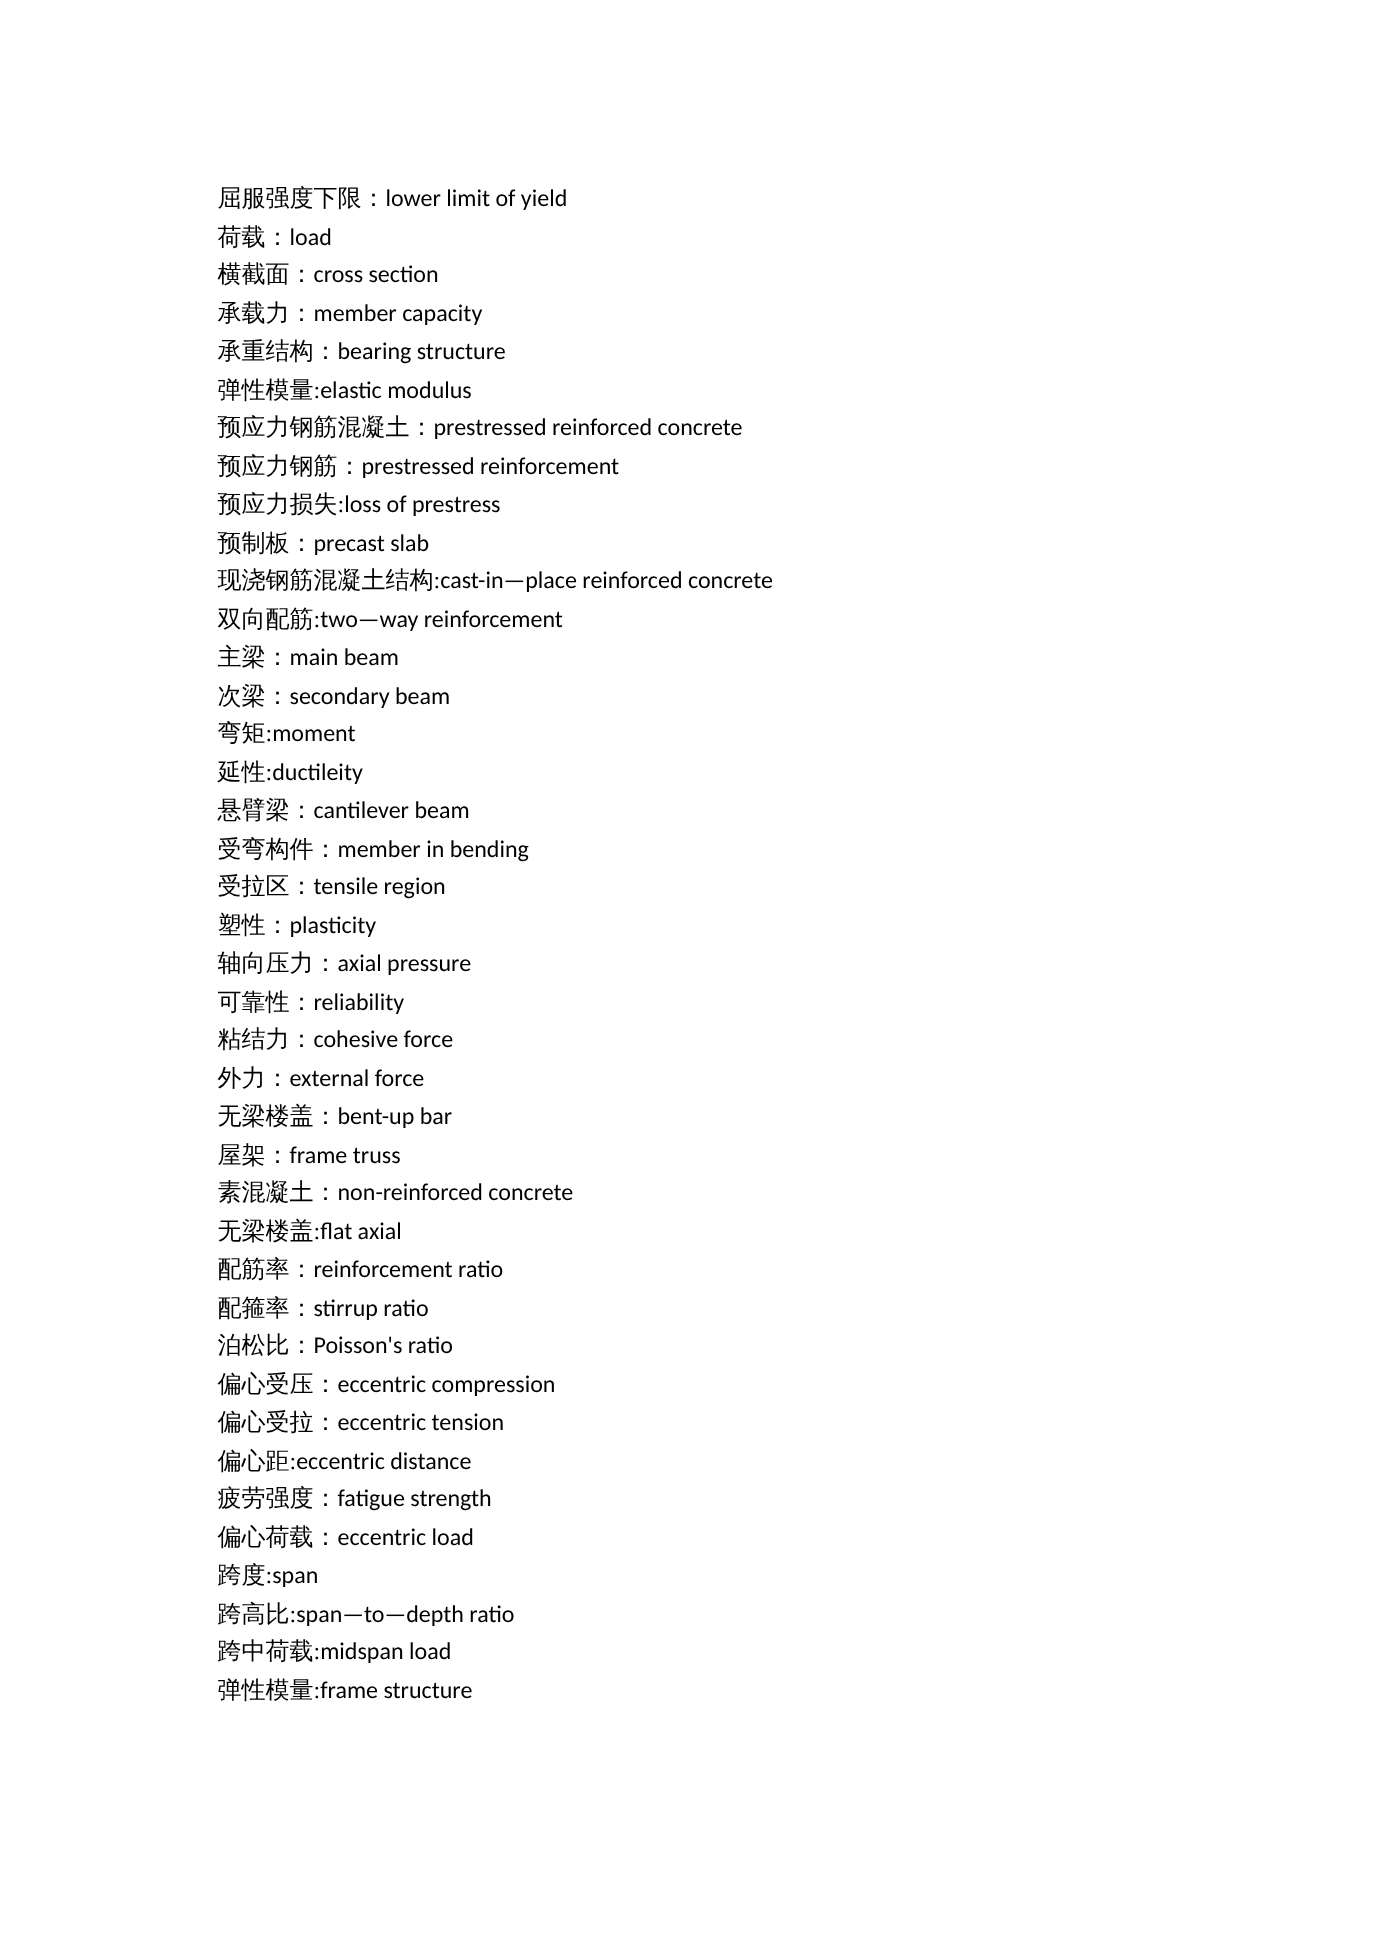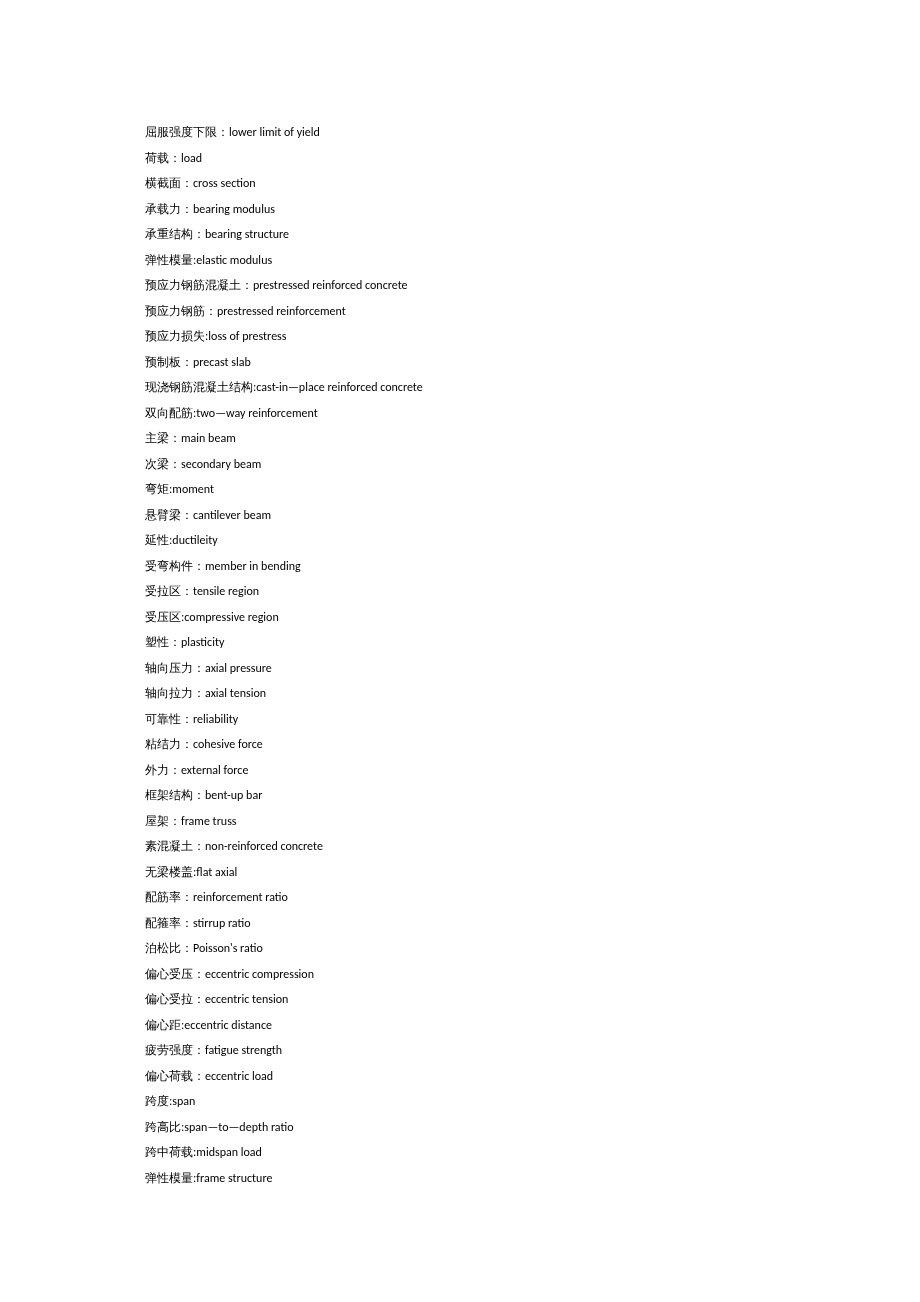--- a/index.html
+++ b/index.html
@@ -8,63 +8,61 @@
     background: #ffffff;
     font-family: "SimSun", "宋体", serif;
     width: 920px;
   }
   .page {
     padding: 120px 145px 60px 145px;
     box-sizing: border-box;
     width: 920px;
   }
   .line {
-    font-size: 12px;
+    font-size: 16px;
     line-height: 25.5px;
     color: #000000;
     white-space: nowrap;
   }
   .cn {
     font-family: "SimSun", "宋体", serif;
   }
   .en {
     font-family: Calibri, Arial, sans-serif;
   }
 </style>
 </head>
 <body>
 
 <div class="page" id="page-container">
     <div class="line"><span class="cn">屈服强度下限：</span><span class="en">lower limit of yield</span></div>
     <div class="line"><span class="cn">荷载：</span><span class="en">load</span></div>
     <div class="line"><span class="cn">横截面：</span><span class="en">cross section</span></div>
-    <div class="line"><span class="cn">承载力：</span><span class="en">bearing modulus</span></div>
+    <div class="line"><span class="cn">承载力：</span><span class="en">member capacity</span></div>
     <div class="line"><span class="cn">承重结构：</span><span class="en">bearing structure</span></div>
     <div class="line"><span class="cn">弹性模量:</span><span class="en">elastic modulus</span></div>
     <div class="line"><span class="cn">预应力钢筋混凝土：</span><span class="en">prestressed reinforced concrete</span></div>
     <div class="line"><span class="cn">预应力钢筋：</span><span class="en">prestressed reinforcement</span></div>
     <div class="line"><span class="cn">预应力损失:</span><span class="en">loss of prestress</span></div>
     <div class="line"><span class="cn">预制板：</span><span class="en">precast slab</span></div>
     <div class="line"><span class="cn">现浇钢筋混凝土结构:</span><span class="en">cast-in—place reinforced concrete</span></div>
     <div class="line"><span class="cn">双向配筋:</span><span class="en">two—way reinforcement</span></div>
     <div class="line"><span class="cn">主梁：</span><span class="en">main beam</span></div>
     <div class="line"><span class="cn">次梁：</span><span class="en">secondary beam</span></div>
     <div class="line"><span class="cn">弯矩:</span><span class="en">moment</span></div>
+    <div class="line"><span class="cn">延性:</span><span class="en">ductileity</span></div>
     <div class="line"><span class="cn">悬臂梁：</span><span class="en">cantilever beam</span></div>
-    <div class="line"><span class="cn">延性:</span><span class="en">ductileity</span></div>
     <div class="line"><span class="cn">受弯构件：</span><span class="en">member in bending</span></div>
     <div class="line"><span class="cn">受拉区：</span><span class="en">tensile region</span></div>
-    <div class="line"><span class="cn">受压区:</span><span class="en">compressive region</span></div>
     <div class="line"><span class="cn">塑性：</span><span class="en">plasticity</span></div>
     <div class="line"><span class="cn">轴向压力：</span><span class="en">axial pressure</span></div>
-    <div class="line"><span class="cn">轴向拉力：</span><span class="en">axial tension</span></div>
     <div class="line"><span class="cn">可靠性：</span><span class="en">reliability</span></div>
     <div class="line"><span class="cn">粘结力：</span><span class="en">cohesive force</span></div>
     <div class="line"><span class="cn">外力：</span><span class="en">external force</span></div>
-    <div class="line"><span class="cn">框架结构：</span><span class="en">bent-up bar</span></div>
+    <div class="line"><span class="cn">无梁楼盖：</span><span class="en">bent-up bar</span></div>
     <div class="line"><span class="cn">屋架：</span><span class="en">frame truss</span></div>
     <div class="line"><span class="cn">素混凝土：</span><span class="en">non-reinforced concrete</span></div>
     <div class="line"><span class="cn">无梁楼盖:</span><span class="en">flat axial</span></div>
     <div class="line"><span class="cn">配筋率：</span><span class="en">reinforcement ratio</span></div>
     <div class="line"><span class="cn">配箍率：</span><span class="en">stirrup ratio</span></div>
     <div class="line"><span class="cn">泊松比：</span><span class="en">Poisson's ratio</span></div>
     <div class="line"><span class="cn">偏心受压：</span><span class="en">eccentric compression</span></div>
     <div class="line"><span class="cn">偏心受拉：</span><span class="en">eccentric tension</span></div>
     <div class="line"><span class="cn">偏心距:</span><span class="en">eccentric distance</span></div>
     <div class="line"><span class="cn">疲劳强度：</span><span class="en">fatigue strength</span></div>

